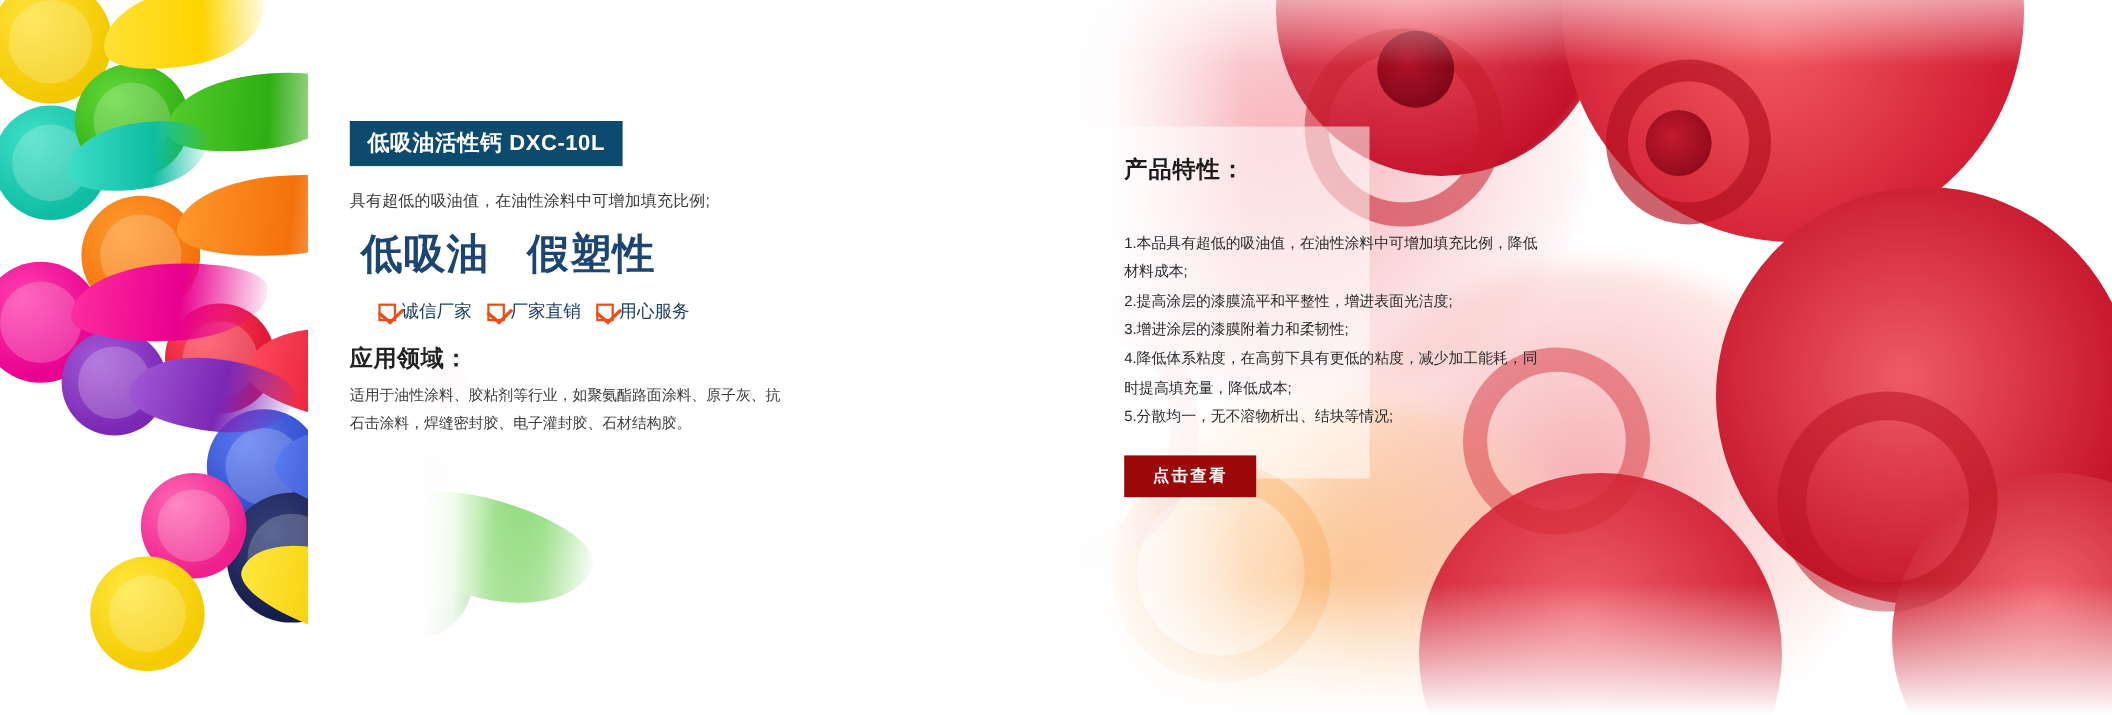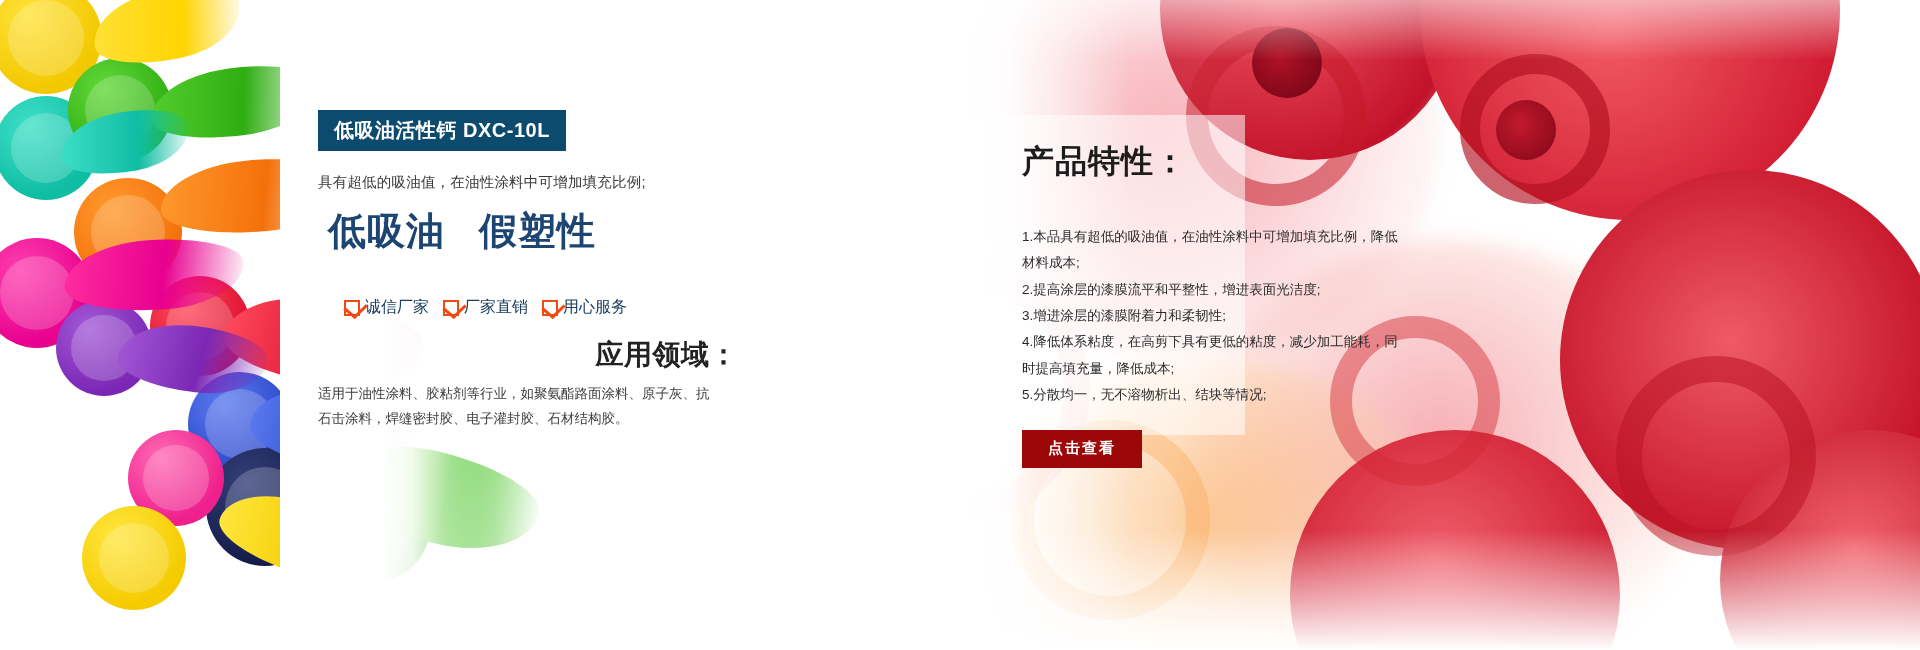--- a/index.html
+++ b/index.html
@@ -105,44 +105,42 @@
     gap:14px;
     white-space:nowrap;
   }
   .check-item {
     display:flex;
     align-items:center;
     gap:5px;
     font-size:16px;
     color:#1d3f63;
     font-family:"Liberation Serif","DejaVu Serif",serif;
-    margin-top:24px;
   }
   .tickbox {
     position:relative;
     width:16px; height:16px;
     border:2px solid #ef4b12;
     flex:0 0 auto;
   }
   .tickbox::after {
     content:"";
     position:absolute;
     left:2px; top:-3px;
     width:12px; height:15px;
     border-right:3.5px solid #ef4b12;
     border-bottom:3.5px solid #ef4b12;
     transform:rotate(40deg) skewX(-6deg);
   }
   .sec-head {
     margin-top:18px;
-    font-size:28px;
+    font-size:21px;
     font-weight:bold;
     color:#222222;
     letter-spacing:0.5px;
-    text-align:right;
   }
   .sec-body {
     margin-top:8px;
     font-size:13.5px;
     color:#3c3c3c;
     line-height:1.85;
     width:400px;
   }
 
   
@@ -153,21 +151,21 @@
     background:rgba(255,255,255,0.55);
     z-index:15;
   }
   .content-right {
     position:absolute;
     left:1022px; top:140px;
     width:400px;
     z-index:20;
   }
   .feat-head {
-    font-size:32px;
+    font-size:21px;
     font-weight:bold;
     color:#1c1c1c;
     letter-spacing:1px;
   }
   .feat-list {
     margin-top:40px;
     font-size:13.5px;
     color:#2b2b2b;
     line-height:1.95;
     width:382px;

